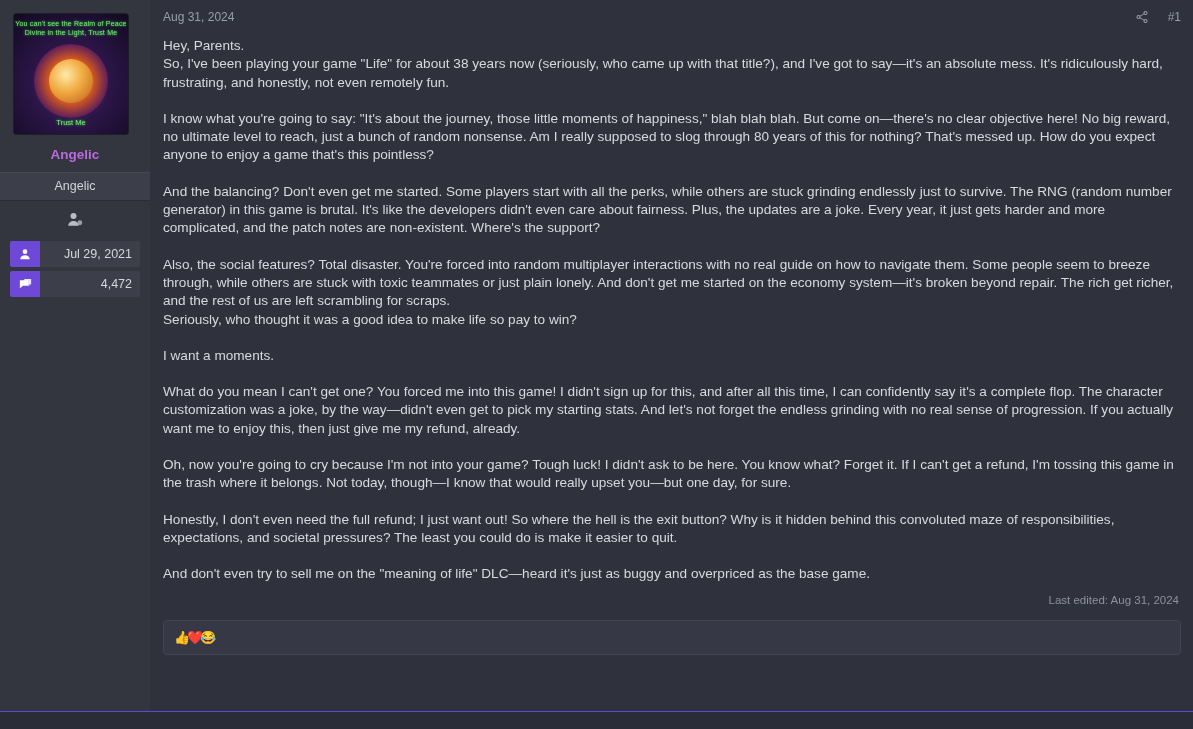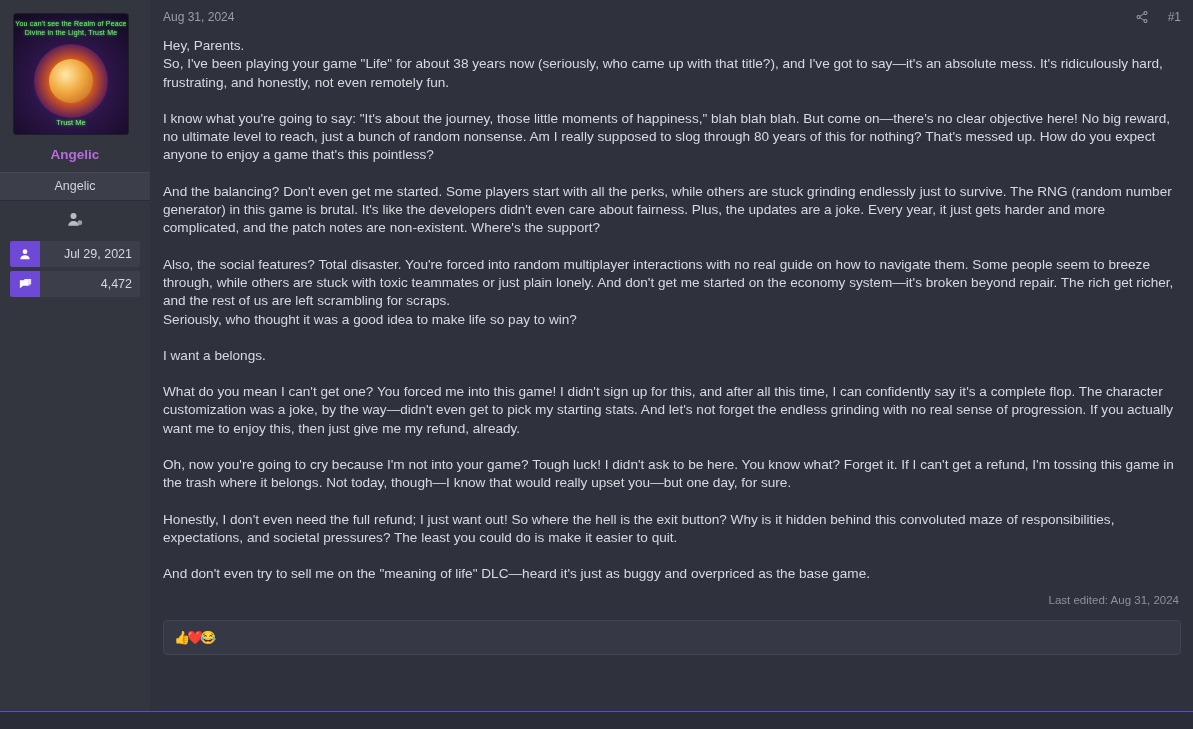--- a/index.html
+++ b/index.html
@@ -287,21 +287,21 @@
         </svg>
       </span>
       <div class="post-num">#1</div>
     </div>
 
     <div class="msg-body">
       <p>Hey, Parents.<br>So, I've been playing your game "Life" for about 38 years now (seriously, who came up with that title?), and I've got to say—it's an absolute mess. It's ridiculously hard, frustrating, and honestly, not even remotely fun.</p>
       <p>I know what you're going to say: "It's about the journey, those little moments of happiness," blah blah blah. But come on—there's no clear objective here! No big reward, no ultimate level to reach, just a bunch of random nonsense. Am I really supposed to slog through 80 years of this for nothing? That's messed up. How do you expect anyone to enjoy a game that's this pointless?</p>
       <p>And the balancing? Don't even get me started. Some players start with all the perks, while others are stuck grinding endlessly just to survive. The RNG (random number generator) in this game is brutal. It's like the developers didn't even care about fairness. Plus, the updates are a joke. Every year, it just gets harder and more complicated, and the patch notes are non-existent. Where's the support?</p>
       <p>Also, the social features? Total disaster. You're forced into random multiplayer interactions with no real guide on how to navigate them. Some people seem to breeze through, while others are stuck with toxic teammates or just plain lonely. And don't get me started on the economy system—it's broken beyond repair. The rich get richer, and the rest of us are left scrambling for scraps.<br>Seriously, who thought it was a good idea to make life so pay to win?</p>
-      <p>I want a belongs.</p>
+      <p>I want a moments.</p>
       <p>What do you mean I can't get one? You forced me into this game! I didn't sign up for this, and after all this time, I can confidently say it's a complete flop. The character customization was a joke, by the way—didn't even get to pick my starting stats. And let's not forget the endless grinding with no real sense of progression. If you actually want me to enjoy this, then just give me my refund, already.</p>
       <p>Oh, now you're going to cry because I'm not into your game? Tough luck! I didn't ask to be here. You know what? Forget it. If I can't get a refund, I'm tossing this game in the trash where it belongs. Not today, though—I know that would really upset you—but one day, for sure.</p>
       <p>Honestly, I don't even need the full refund; I just want out! So where the hell is the exit button? Why is it hidden behind this convoluted maze of responsibilities, expectations, and societal pressures? The least you could do is make it easier to quit.</p>
       <p class="tight">And don't even try to sell me on the "meaning of life" DLC—heard it's just as buggy and overpriced as the base game.</p>
     </div>
 
     <div class="last-edited">
       <span>Last edited:</span>
       <span>Aug 31, 2024</span>
     </div>

